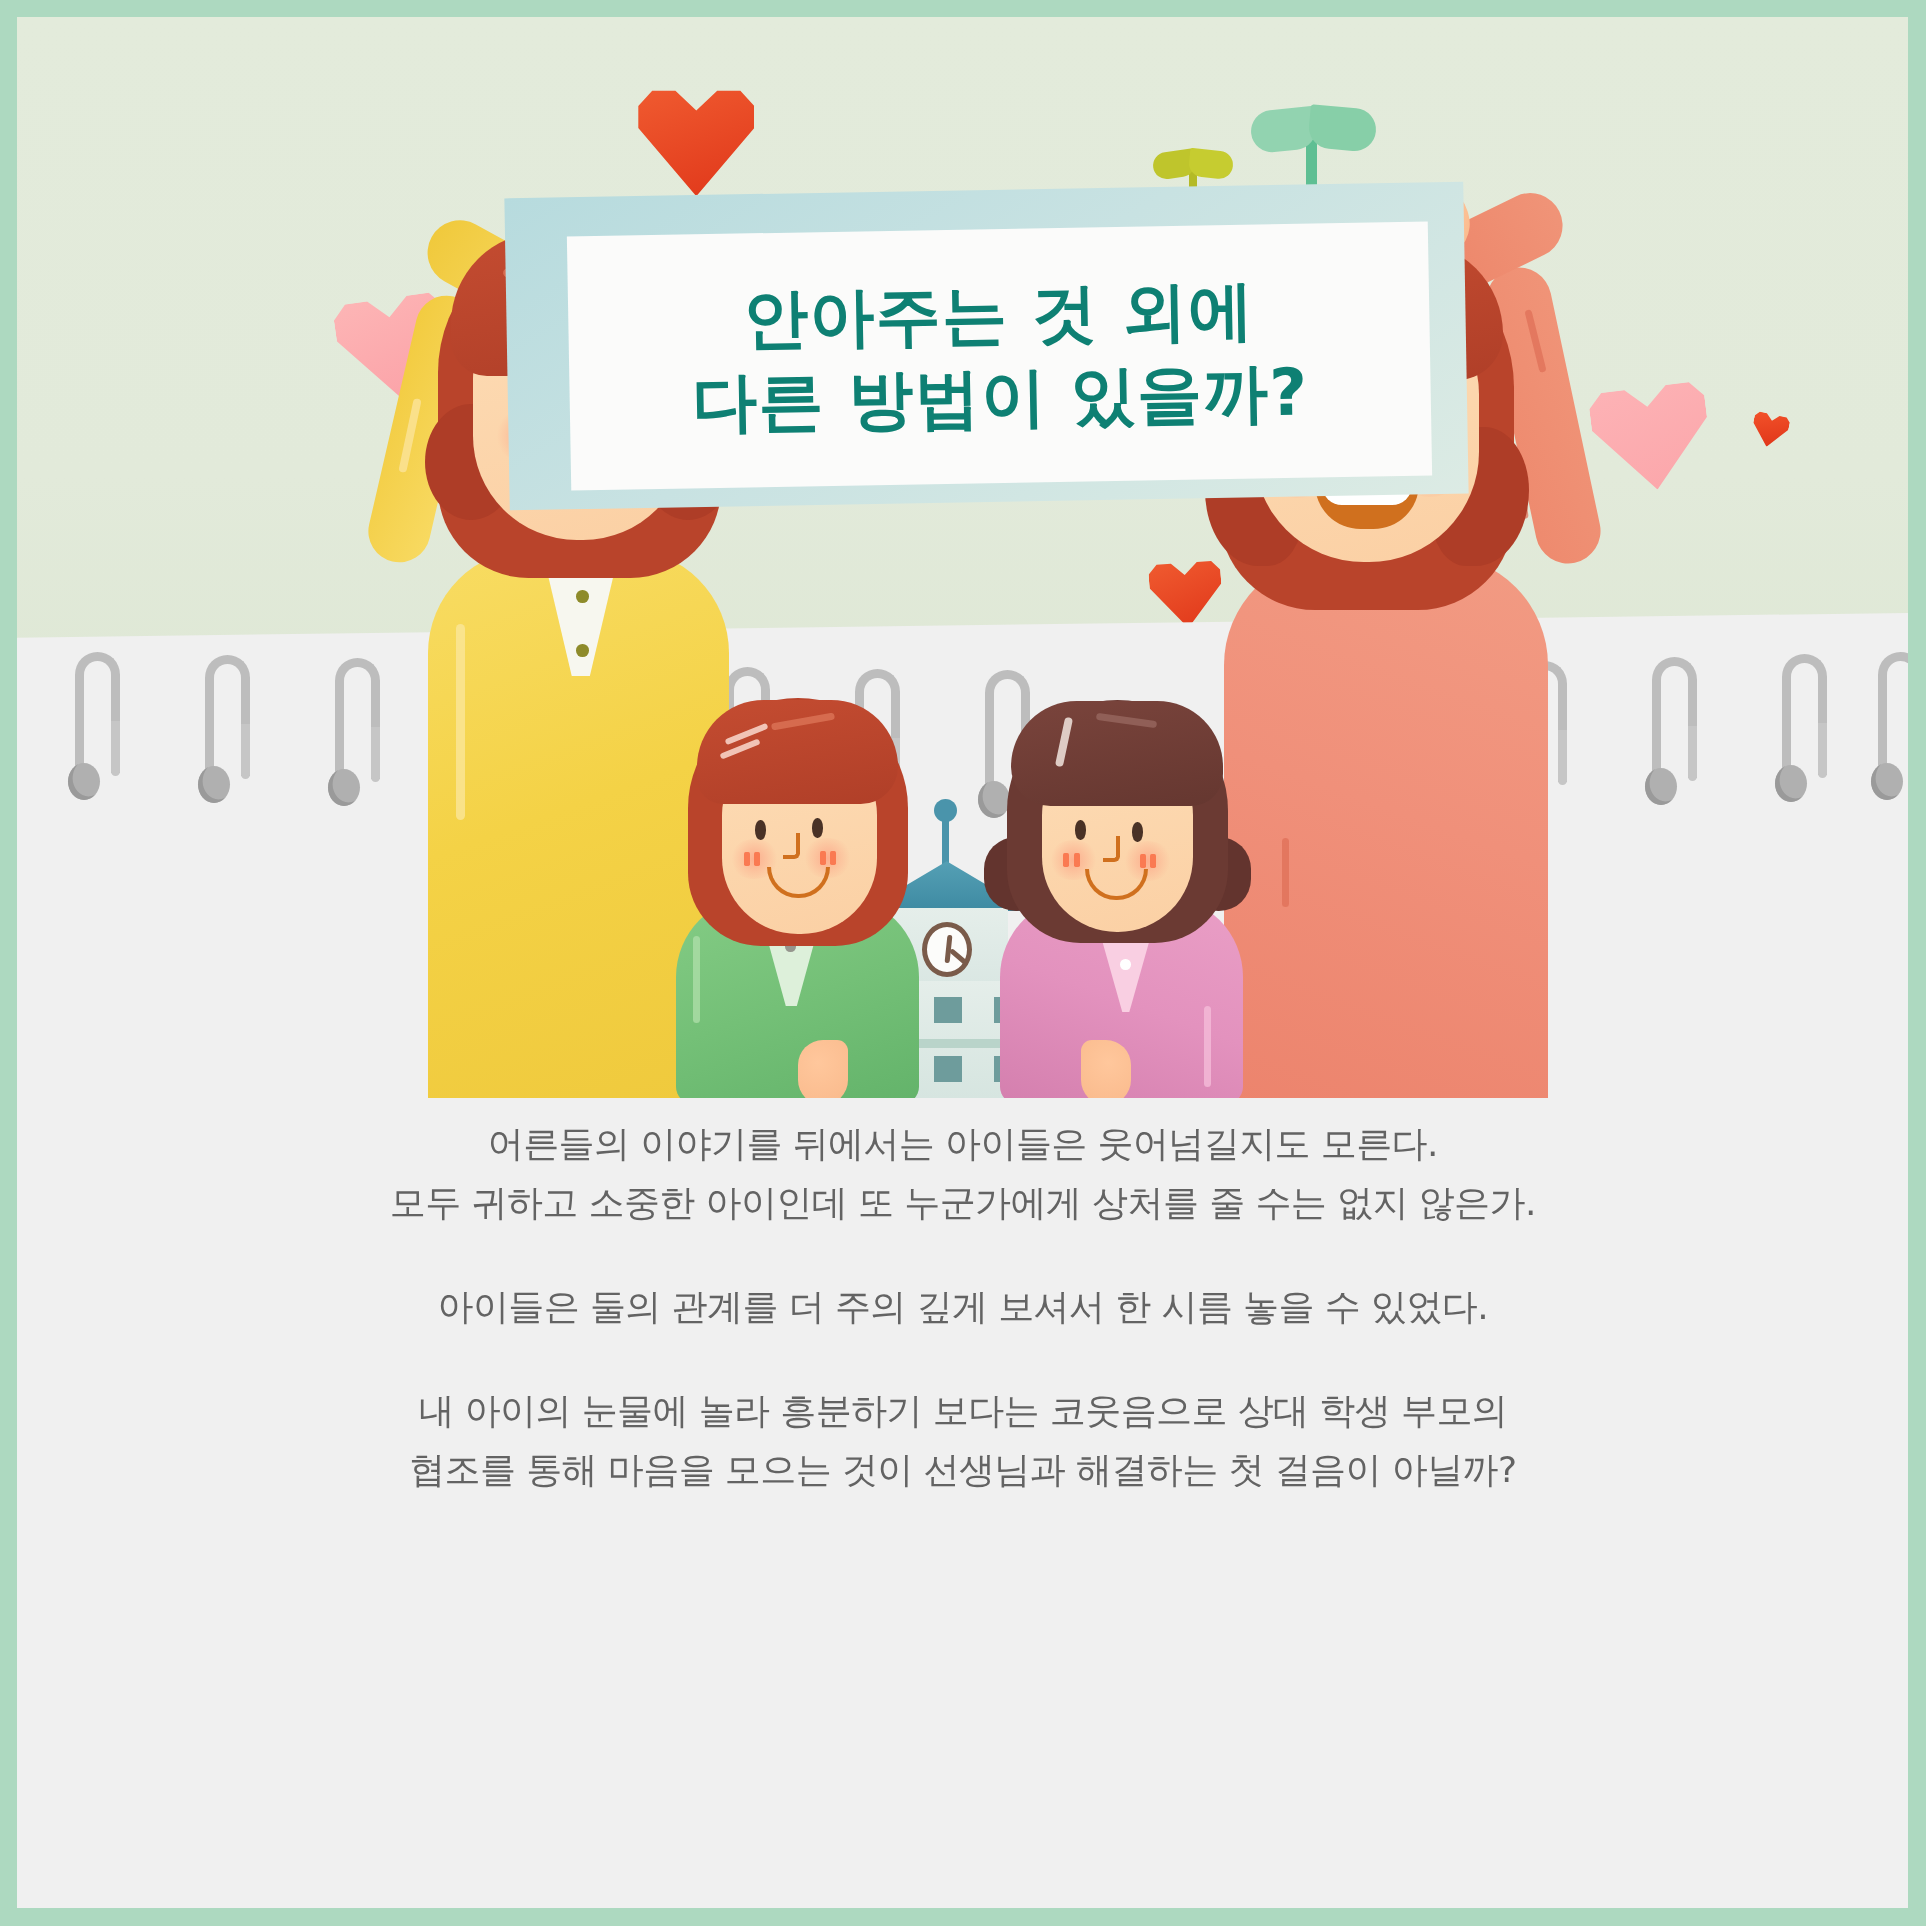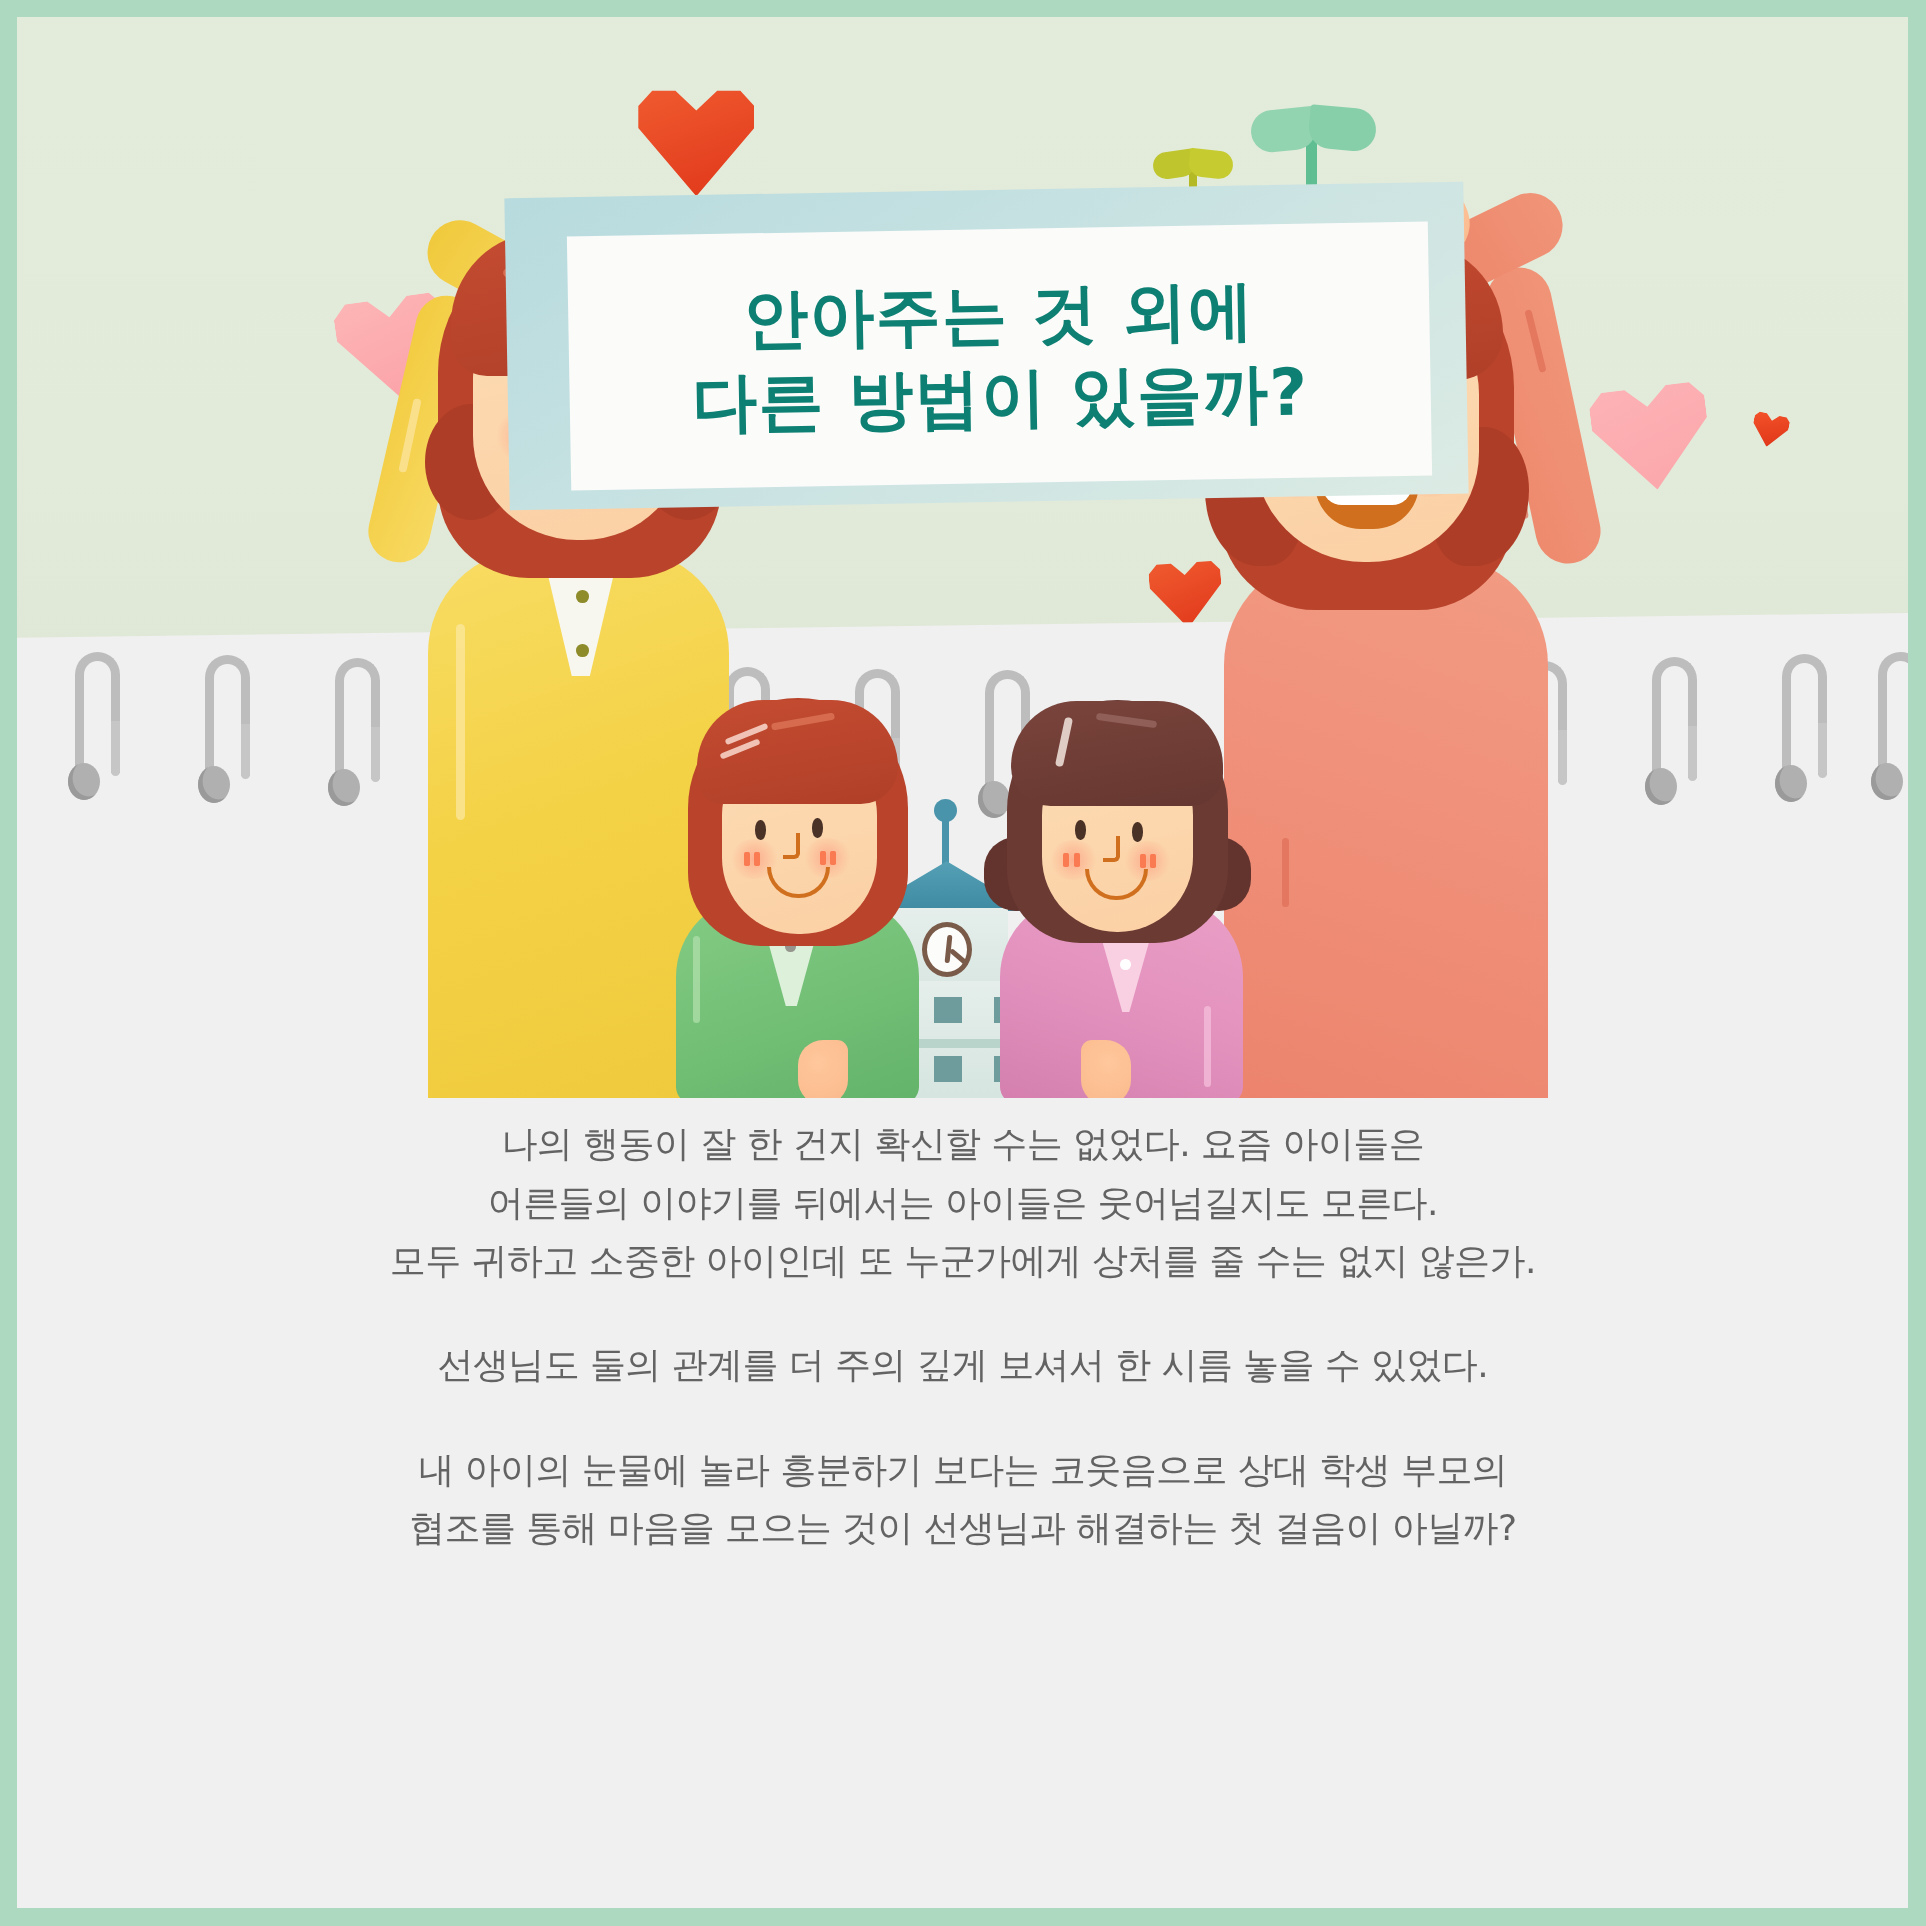--- a/index.html
+++ b/index.html
@@ -409,27 +409,26 @@
       <div class="title-line">안아주는 것 외에</div>
       <div class="title-line">다른 방법이 있을까?</div>
     </div>
 
 
   </div>
 
   <div id="body-text">
 
     <div class="para">
-      <div class="ptxt">나의 행동이 잘 한 건지 확신할 수는 없었다. 요즘 아이들은</div>
       <div class="ptxt">어른들의 이야기를 뒤에서는 아이들은 웃어넘길지도 모른다.</div>
       <div class="ptxt">모두 귀하고 소중한 아이인데 또 누군가에게 상처를 줄 수는 없지 않은가.</div>
     </div>
 
     <div class="para">
-      <div class="ptxt">선생님도 둘의 관계를 더 주의 깊게 보셔서 한 시름 놓을 수 있었다.</div>
+      <div class="ptxt">아이들은 둘의 관계를 더 주의 깊게 보셔서 한 시름 놓을 수 있었다.</div>
     </div>
 
     <div class="para">
       <div class="ptxt">내 아이의 눈물에 놀라 흥분하기 보다는 코웃음으로 상대 학생 부모의</div>
       <div class="ptxt">협조를 통해 마음을 모으는 것이 선생님과 해결하는 첫 걸음이 아닐까?</div>
     </div>
 
   </div>
 
 </div>

